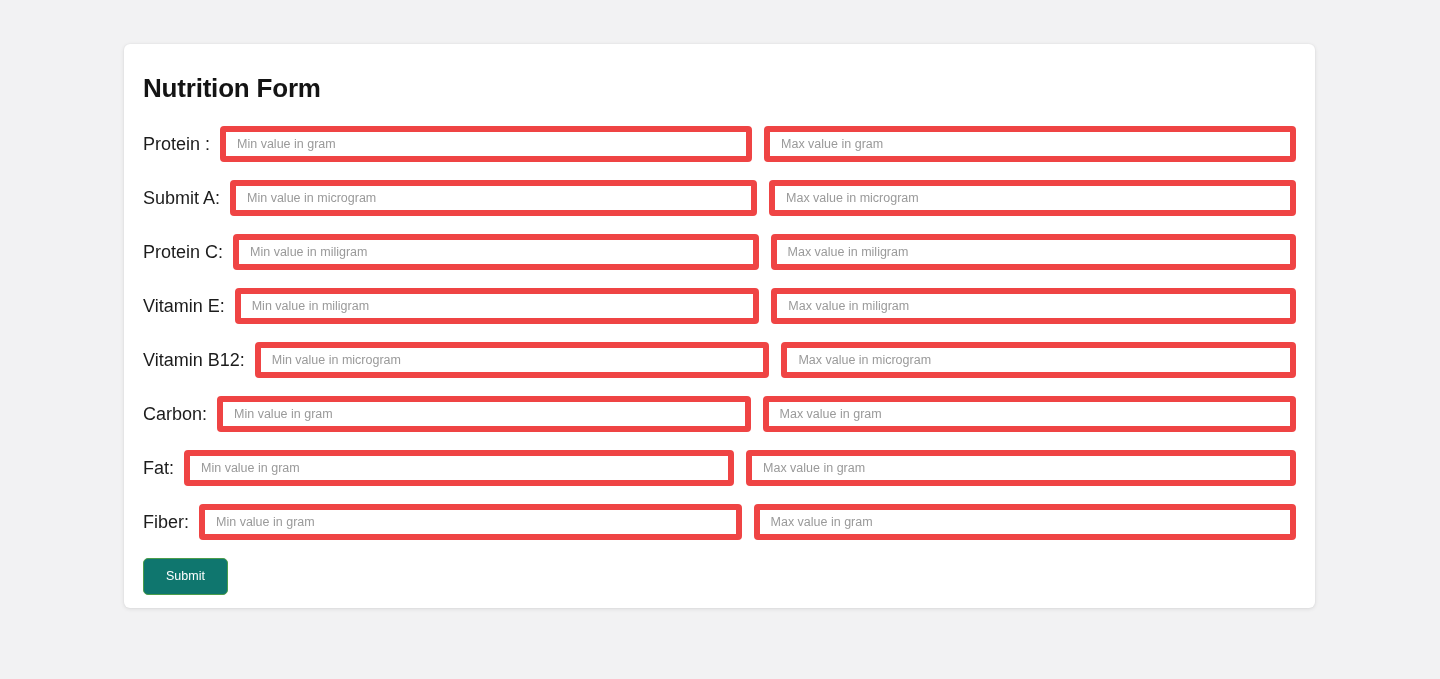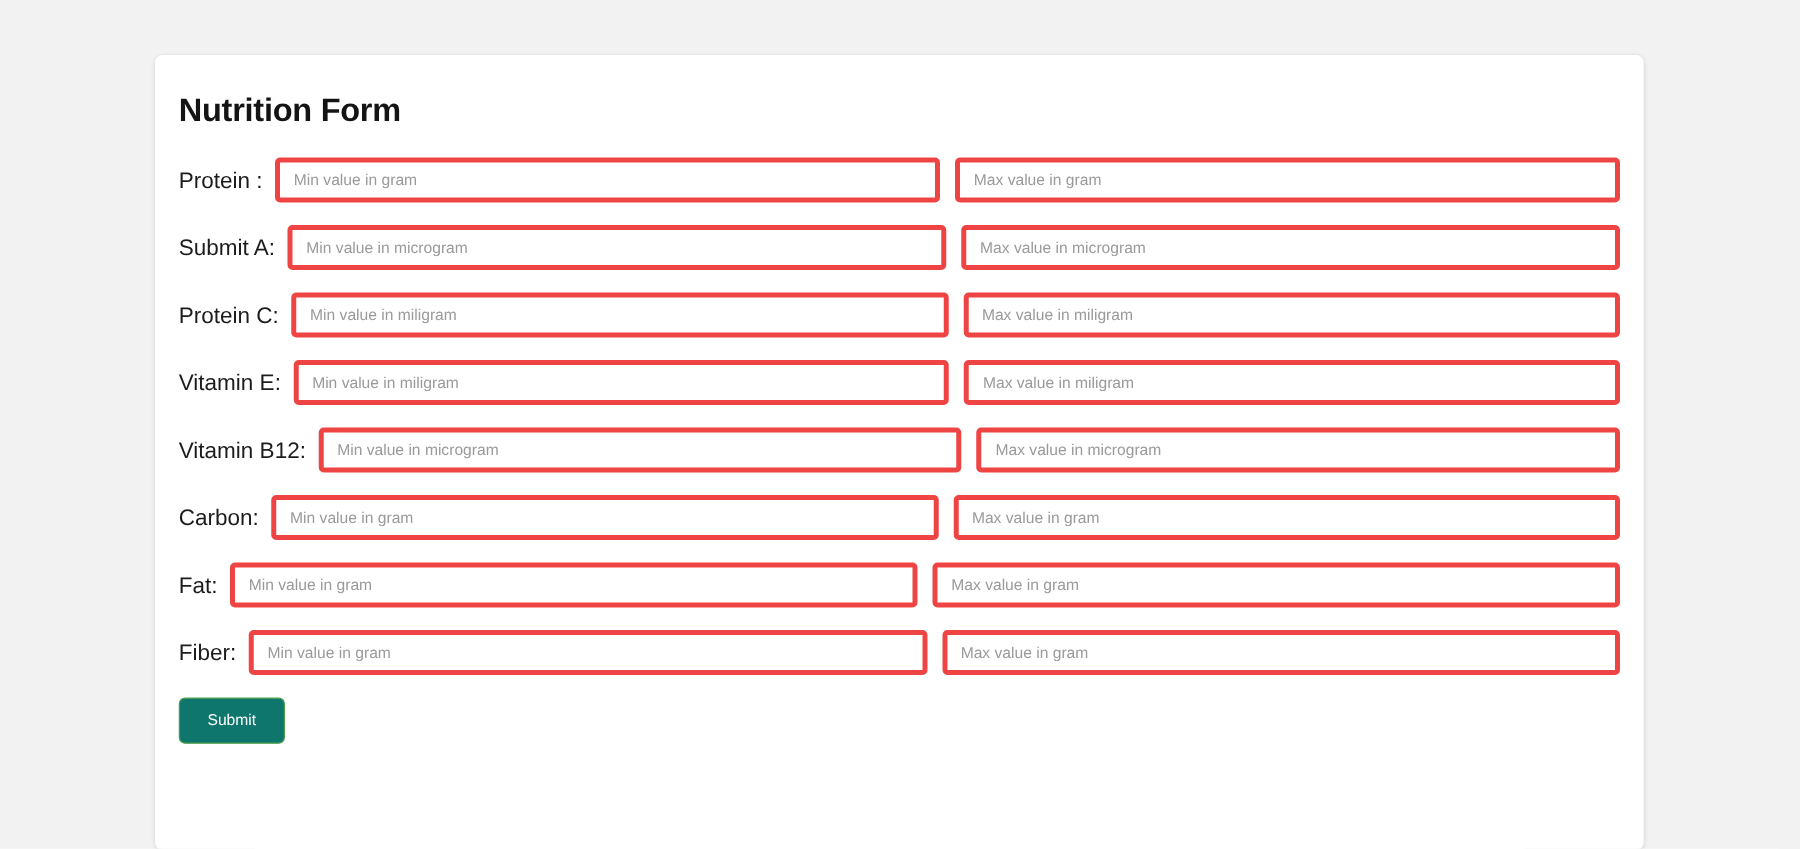--- a/index.html
+++ b/index.html
@@ -20,21 +20,21 @@
     width: 1440px;
     height: 679px;
     position: relative;
   }
 
   .card {
     position: absolute;
     left: 124px;
     top: 44px;
     width: 1191px;
-    height: 636px;
+    height: 564px;
     background: #ffffff;
     border-radius: 6px;
     box-shadow: 0 1px 4px rgba(0,0,0,0.10), 0 0 2px rgba(0,0,0,0.05);
     padding: 30px 19px 0 19px;
   }
 
   .form-title {
     font-size: 26px;
     font-weight: bold;
     color: #141414;
@@ -60,21 +60,21 @@
     color: #1c1c1c;
     white-space: nowrap;
     margin-right: 10px;
     line-height: 1;
   }
 
   .field {
     flex: 1 1 0;
     height: 36px;
     min-width: 0;
-    border: 4px solid #ef4444;
+    border: 6px solid #ef4444;
     border-radius: 4px;
     background: #ffffff;
     padding: 0 11px;
     font-family: "Liberation Sans", sans-serif;
     font-size: 12.5px;
     color: #3b3b3b;
     outline: none;
   }
   .field::placeholder {
     color: #9a9a9a;

